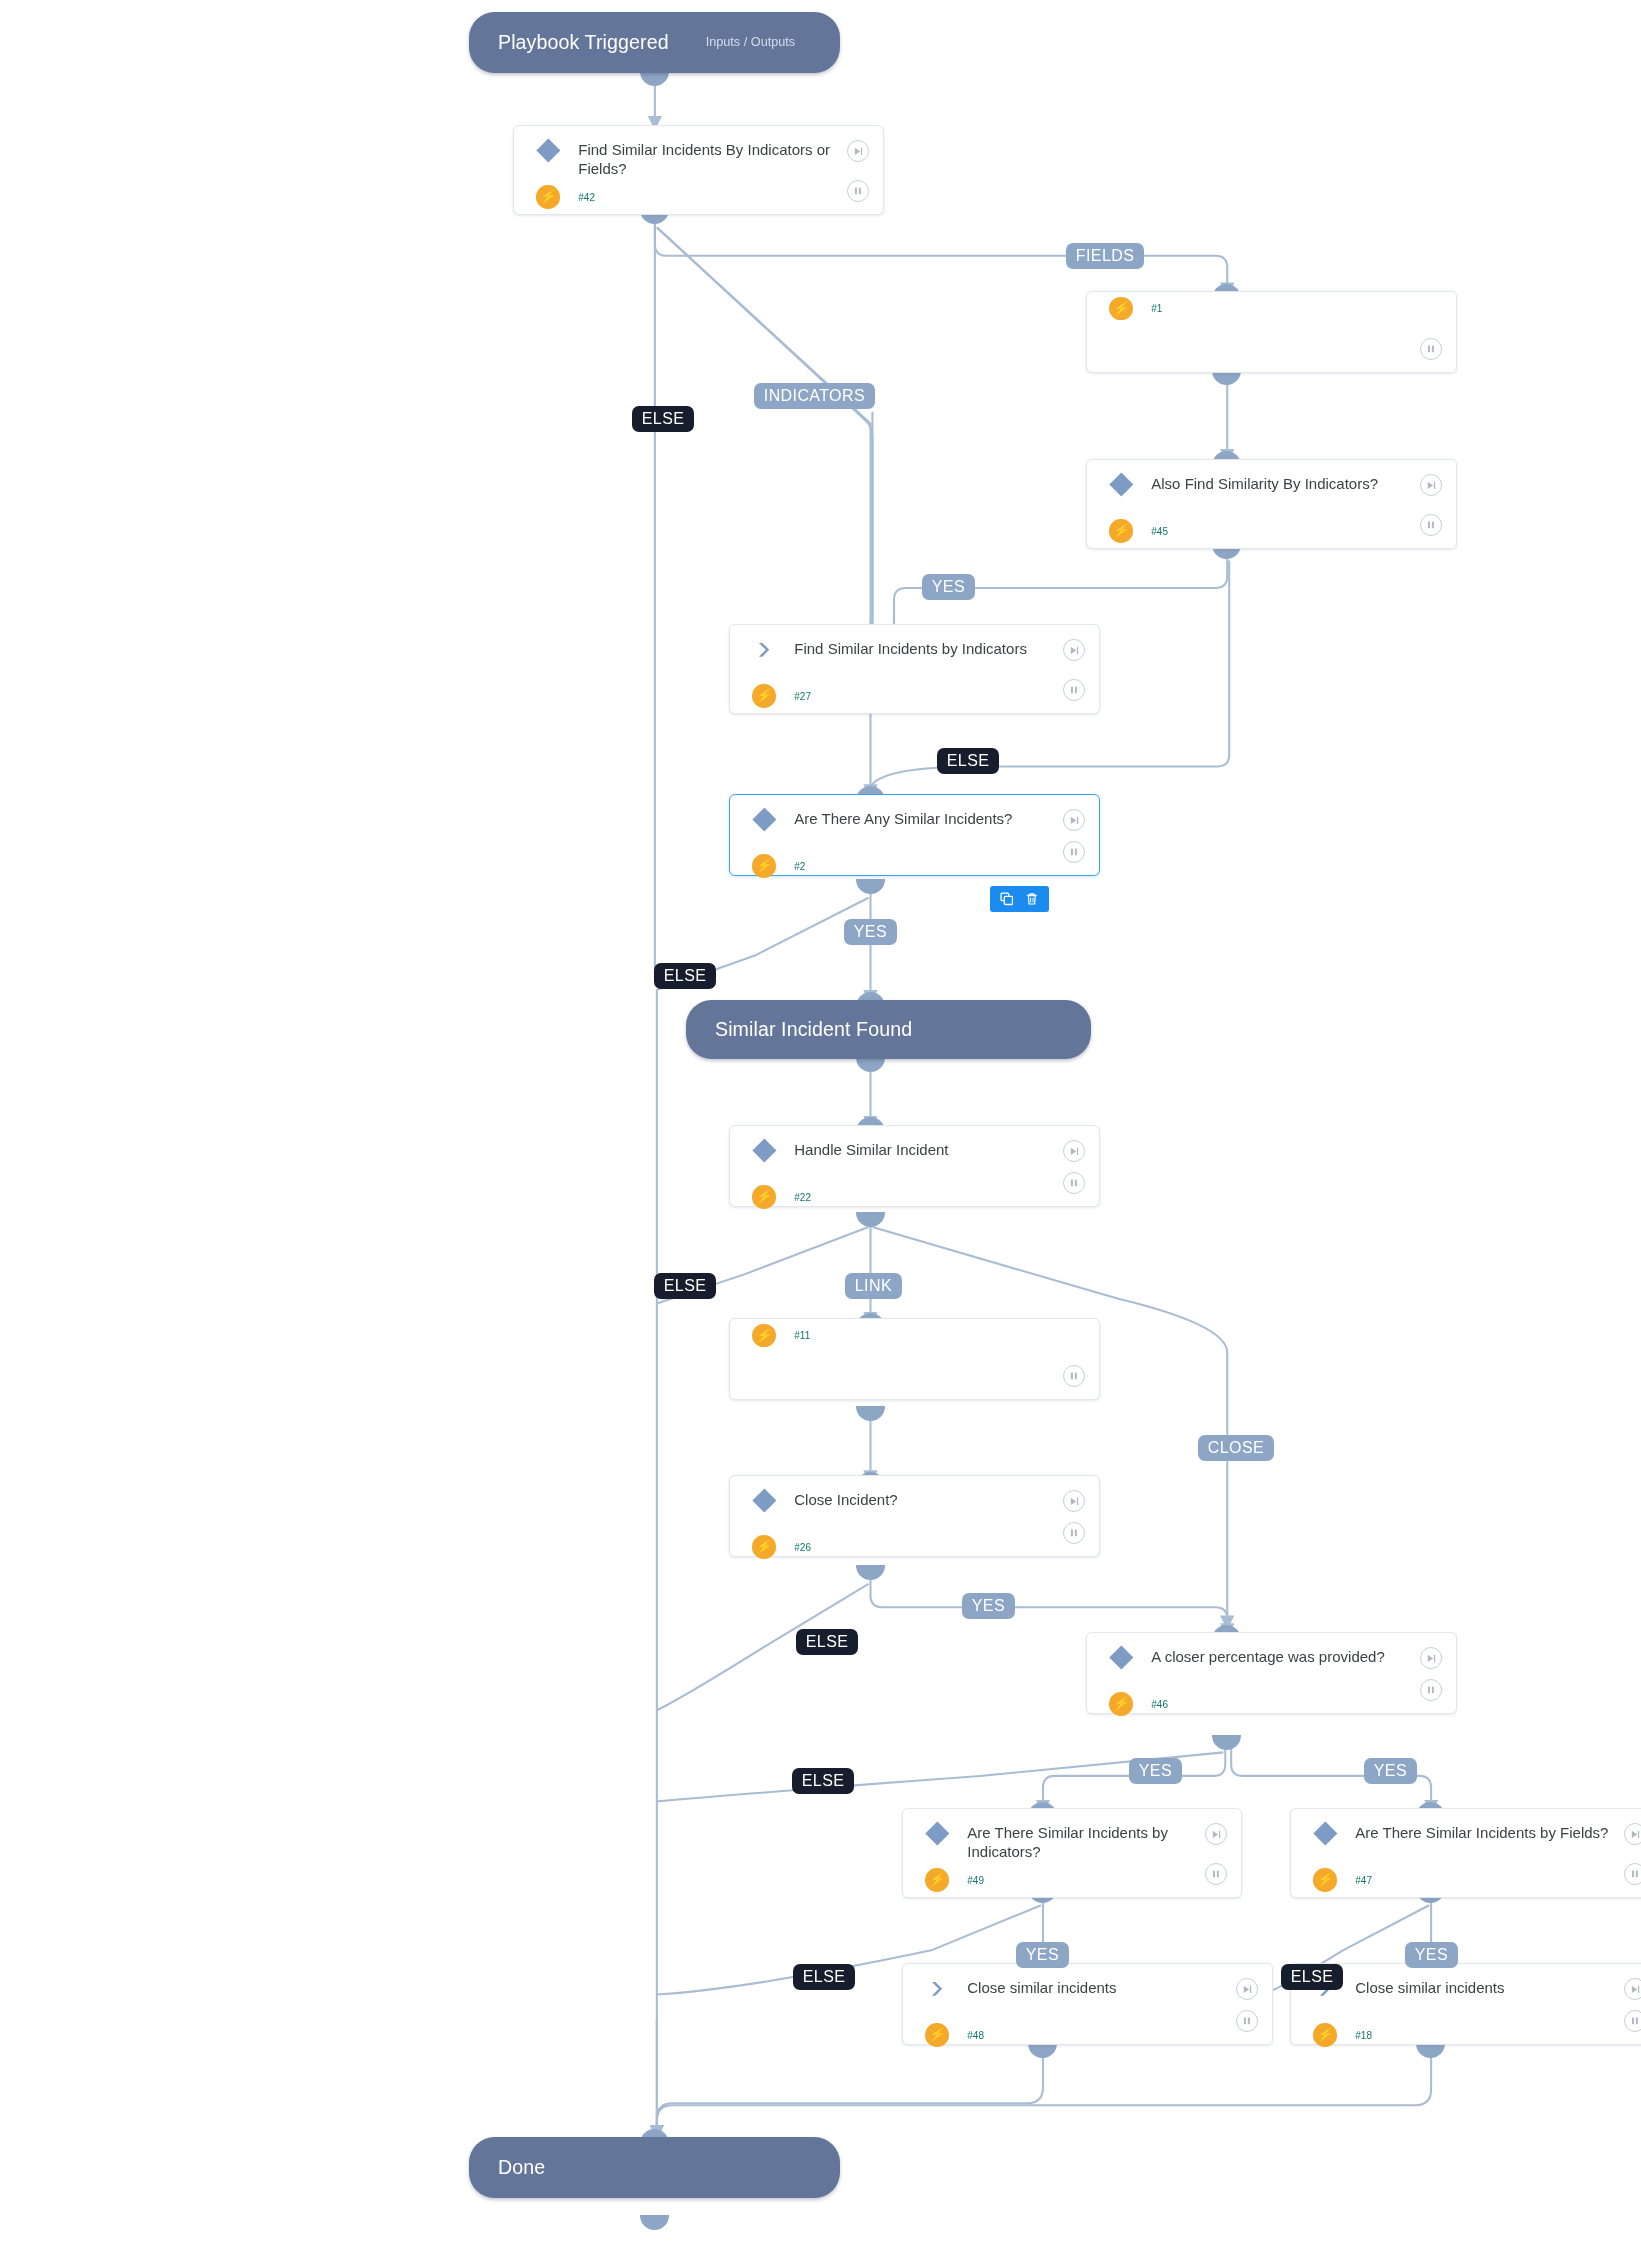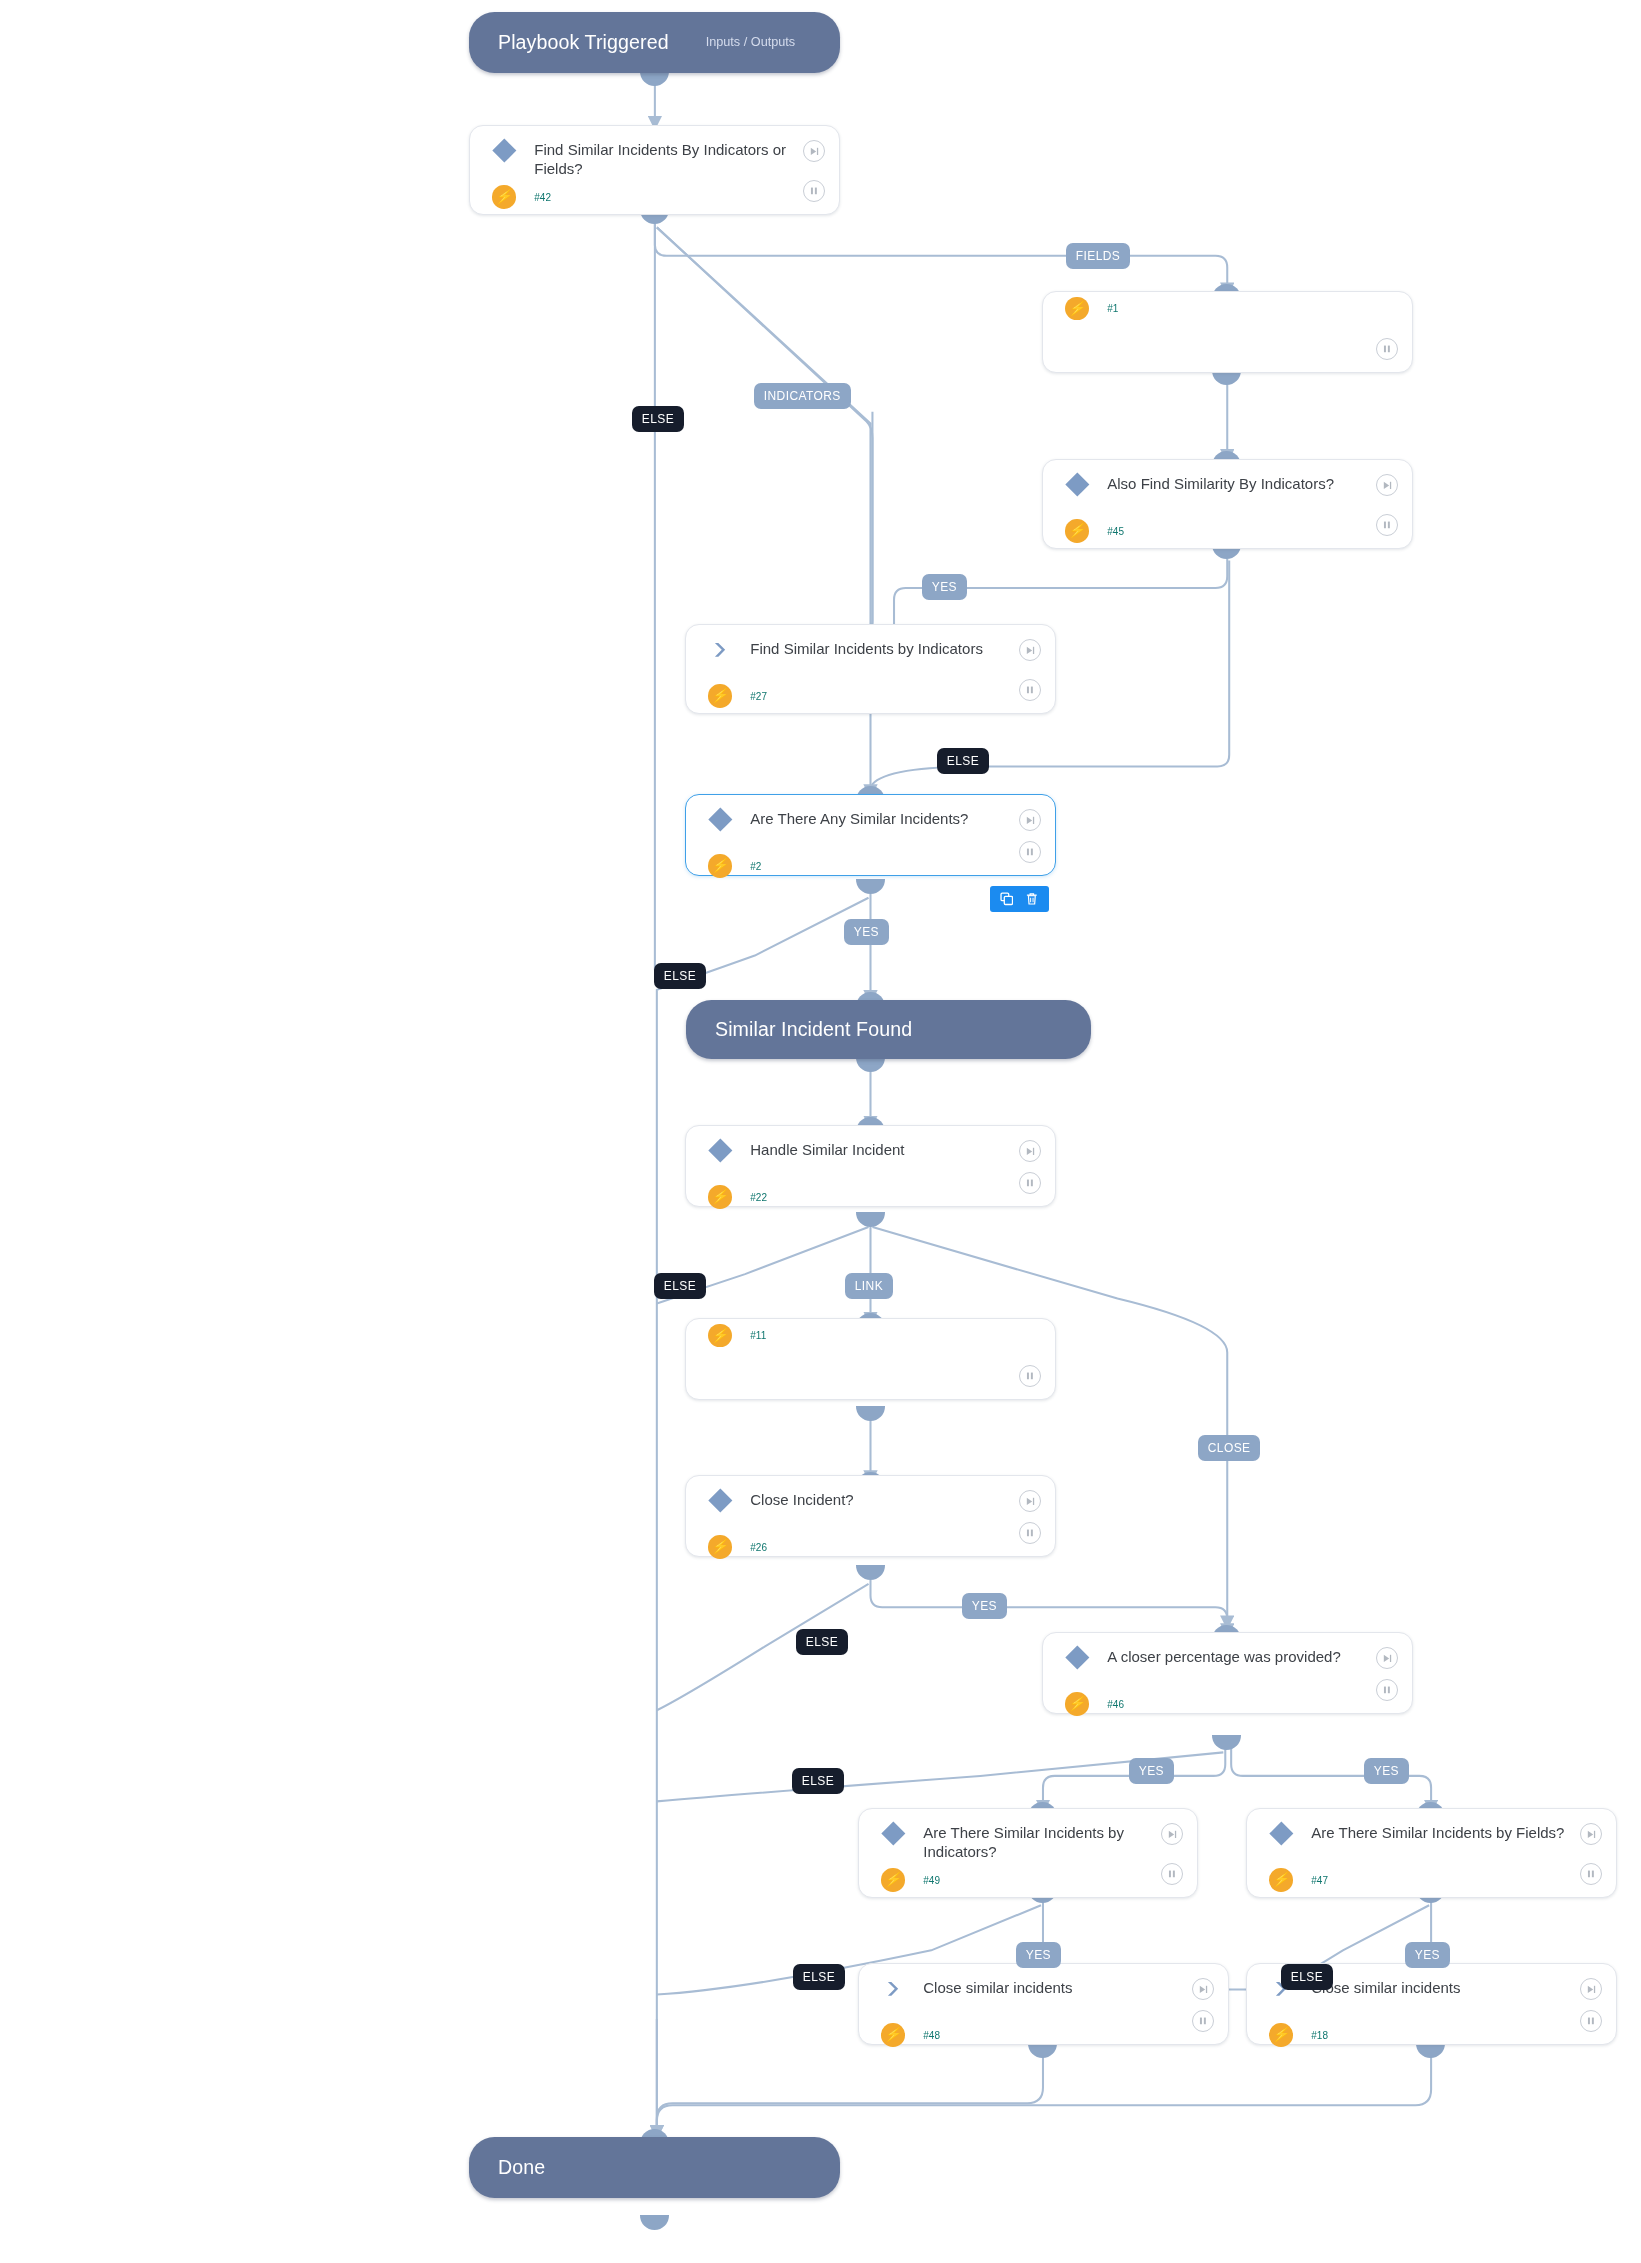--- a/index.html
+++ b/index.html
@@ -51,23 +51,24 @@
     margin-left: 37px;
     white-space: nowrap;
   }
 
   
   .card {
     position: absolute;
     box-sizing: border-box;
     background: #ffffff;
     border: 1px solid #e3e6ec;
-    border-radius: 14px;
+    border-radius: 6px;
     box-shadow: 0 1px 2.9px rgba(90,100,120,0.16);
     z-index: 5;
+    margin-left: 44px;
   }
   .card.selected {
     border: 1.5px solid #3fa0e8;
     box-shadow: 0 1px 3.9px rgba(63,160,232,0.25);
   }
   .card .card-row-top {
     position: relative;
     display: flex;
     align-items: flex-start;
     padding: 13.7px 15.7px 0 19.6px;
@@ -151,21 +152,21 @@
 
   
   .elabel {
     position: absolute;
     box-sizing: border-box;
     height: 25.5px;
     border-radius: 6.9px;
     display: flex;
     align-items: center;
     justify-content: center;
-    font-size: 12px;
+    font-size: 16px;
     letter-spacing: 0.4px;
     padding: 0 9.8px;
     z-index: 6;
     white-space: nowrap;
   }
   .elabel.blue {
     background: #8da6c6;
     color: #ffffff;
   }
   .elabel.dark {

